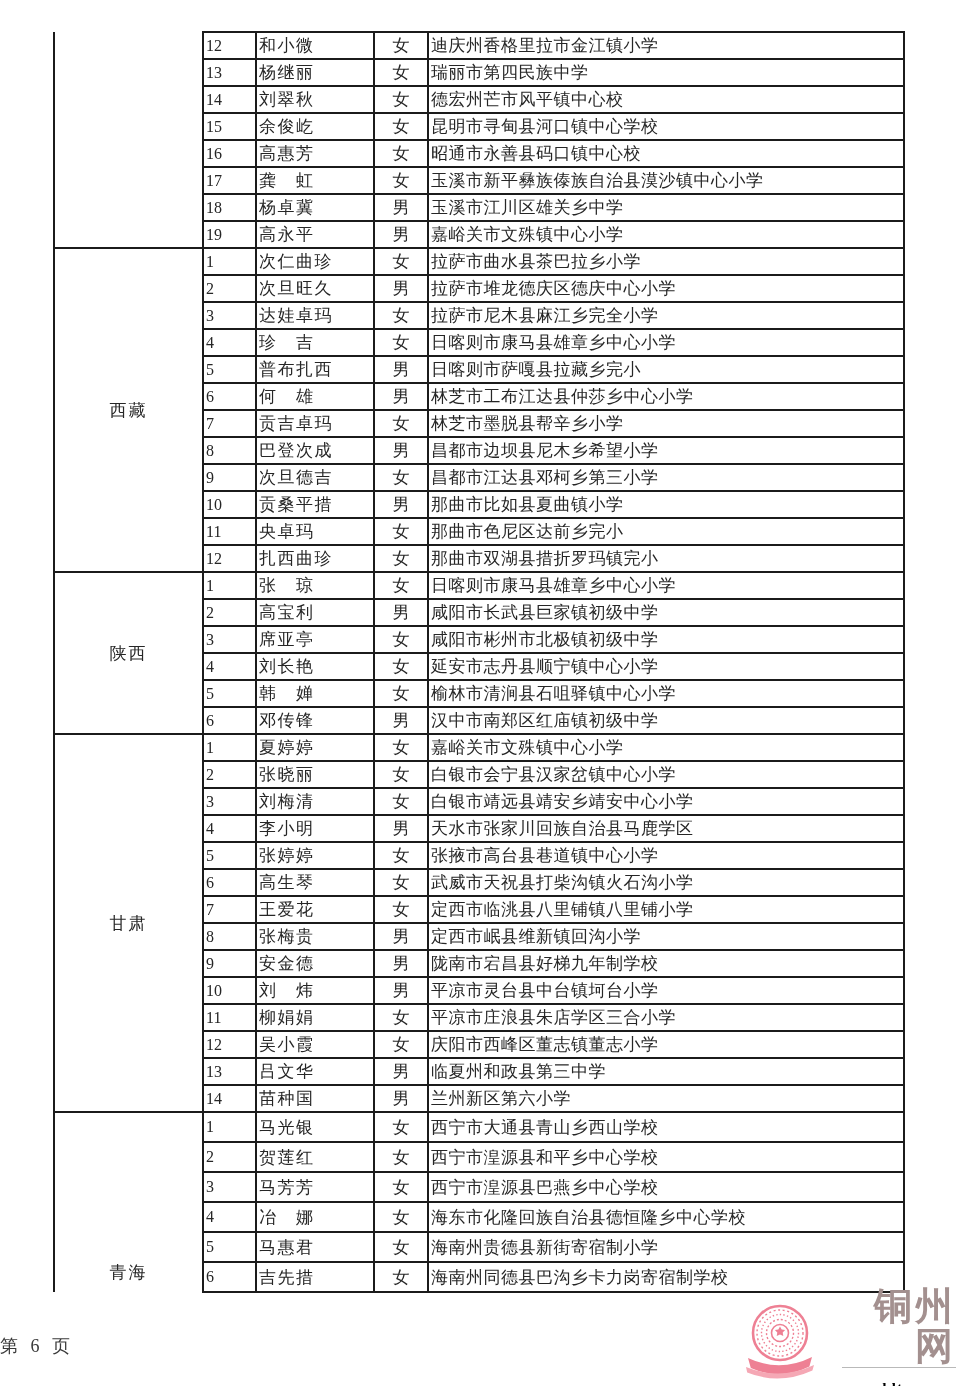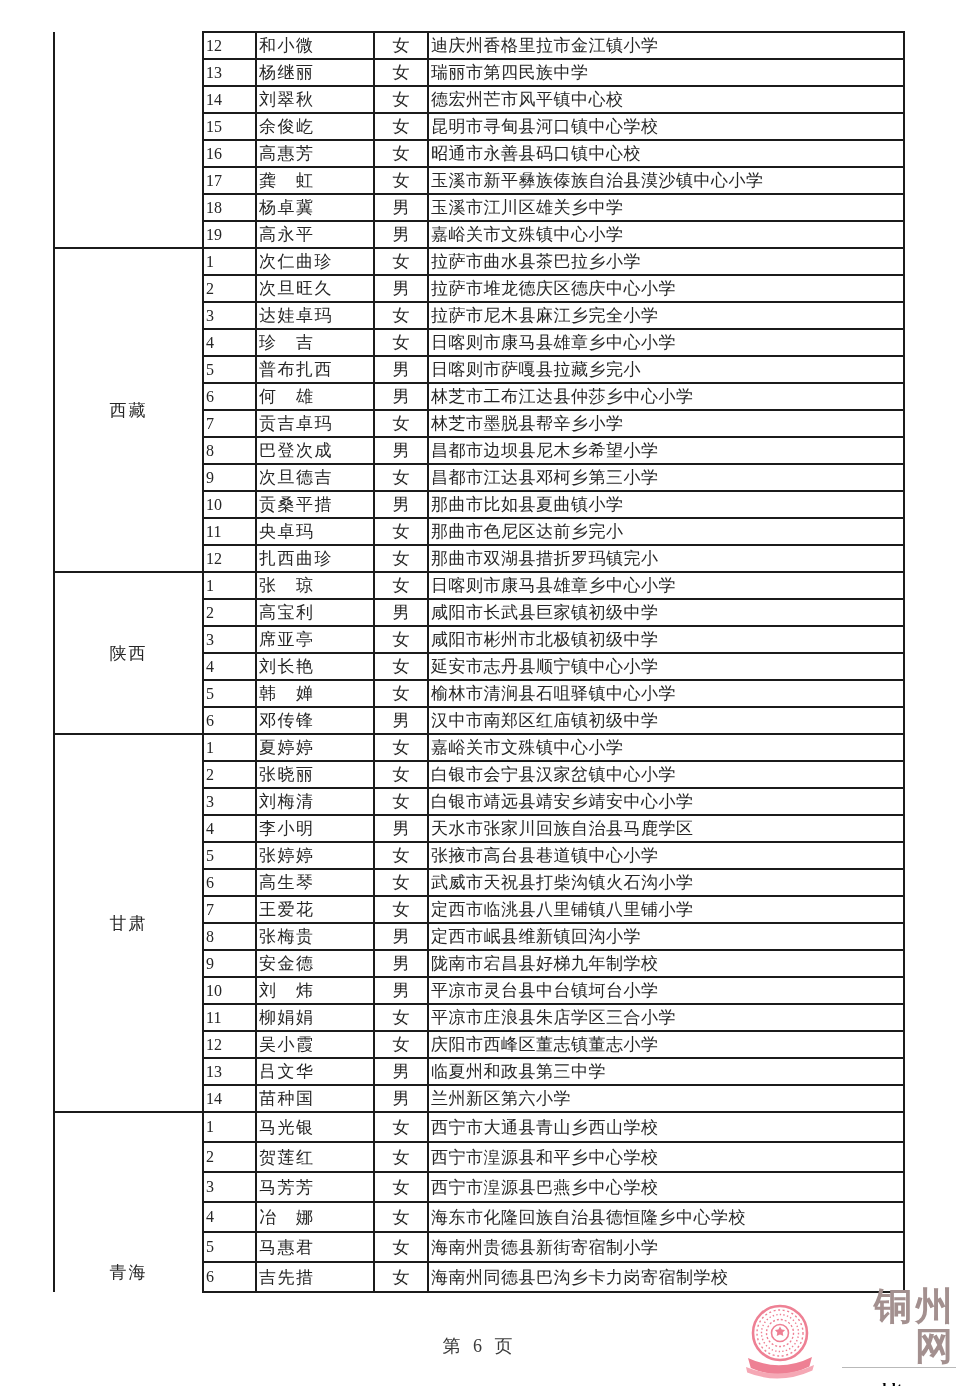--- a/index.html
+++ b/index.html
@@ -40,21 +40,20 @@
   td.num    { text-align: left; font-size: 16px; }
   td.name   { text-align: left; letter-spacing: 1.5px; }
   td.gender { text-align: center; }
   td.school { text-align: left; padding-left: 7px; letter-spacing: 0.5px; }
 
   .footer {
     position: absolute;
     top: 1334px;
     left: 0;
     width: 100%;
-    text-align: center;
     font-size: 18px;
     letter-spacing: 4px;
     color: #3a3a3a;
   }
 
   .watermark {
     position: absolute;
     left: 742px;
     top: 1298px;
     width: 214px;

